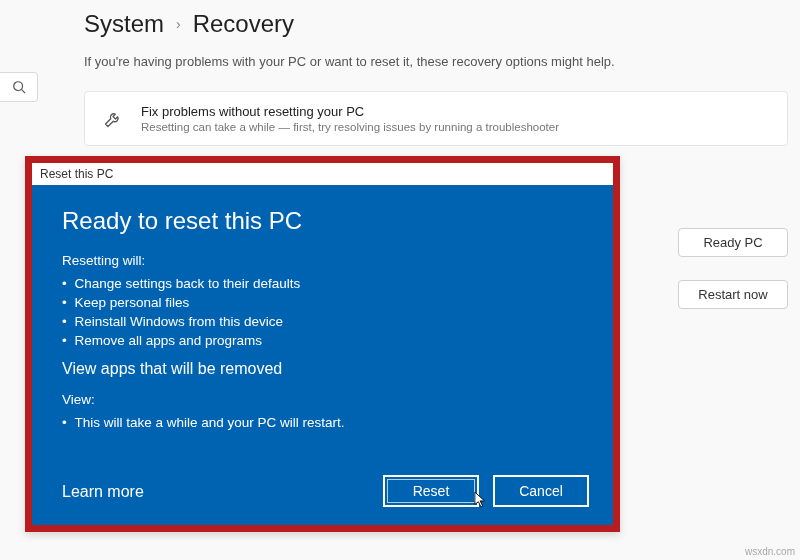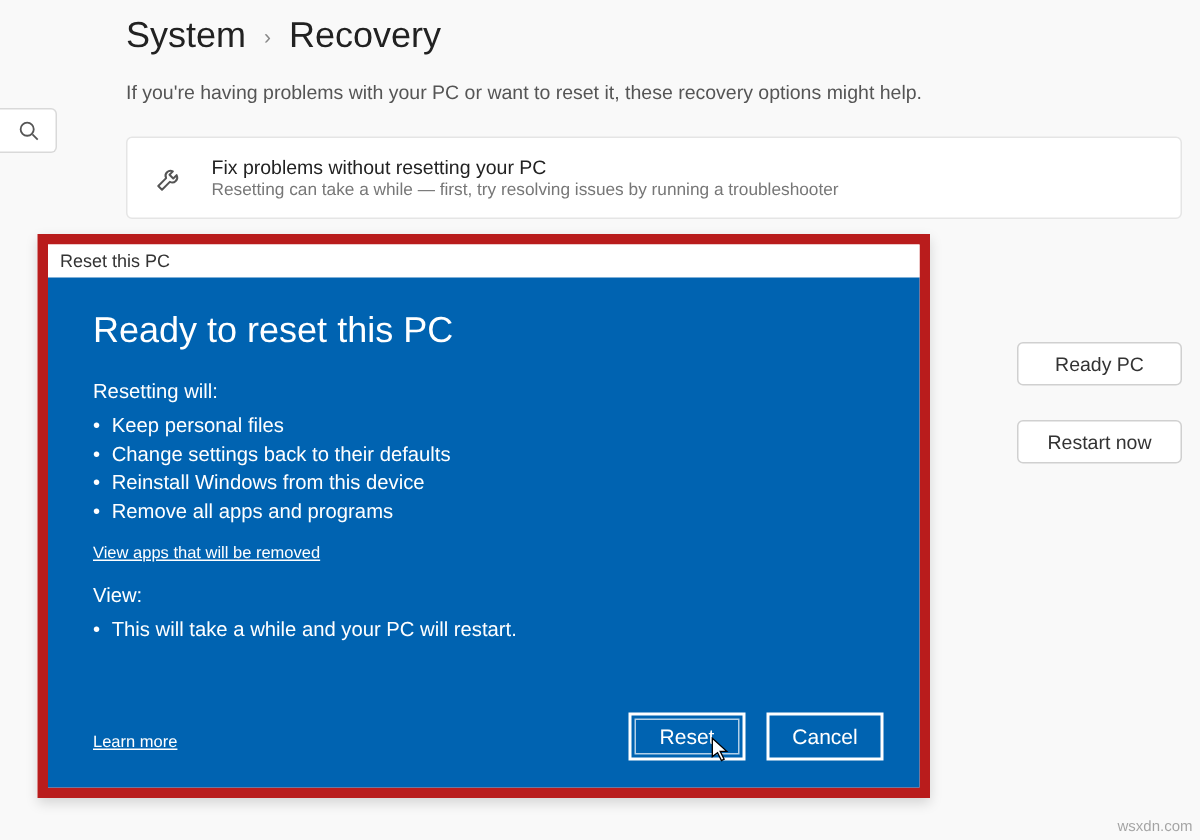--- a/index.html
+++ b/index.html
@@ -126,22 +126,21 @@
     }
     .bullets li {
       font-size: 13.5px;
       padding: 2px 0;
     }
     .bullets li::before {
       content: "• ";
       margin-right: 4px;
     }
     .link {
-      text-decoration: underline;
-      font-size: 11px;
+      font-size: 16px;
       cursor: pointer;
       display: inline-block;
     }
     .view-apps { margin-bottom: 14px; }
     .learn-more {
       position: absolute;
       left: 30px;
       bottom: 24px;
     }
     .dialog-buttons {
@@ -150,21 +149,21 @@
       bottom: 18px;
       display: flex;
       gap: 14px;
     }
     .dialog-buttons button {
       background: transparent;
       border: 2px solid #fff;
       color: #fff;
       font-size: 14px;
       padding: 6px 0;
-      width: 78px;
+      width: 96px;
       cursor: pointer;
       font-family: inherit;
     }
     .dialog-buttons button.primary {
       border: 2px solid #fff;
       outline: 1px solid rgba(255,255,255,0.7);
       outline-offset: -5px;
     }
     .cursor {
       position: absolute;
@@ -219,22 +218,22 @@
 
 </div>
 
 <div class="dialog">
   <div class="dialog-titlebar">Reset this PC</div>
   <div class="dialog-body">
     <div class="dialog-heading">Ready to reset this PC</div>
 
     <div class="section-label">Resetting will:</div>
     <ul class="bullets">
+      <li>Change settings back to their defaults</li>
       <li>Keep personal files</li>
-      <li>Change settings back to their defaults</li>
       <li>Reinstall Windows from this device</li>
       <li>Remove all apps and programs</li>
     </ul>
     <span class="link view-apps">View apps that will be removed</span>
 
     <div class="section-label">View:</div>
     <ul class="bullets">
       <li>This will take a while and your PC will restart.</li>
     </ul>
 

